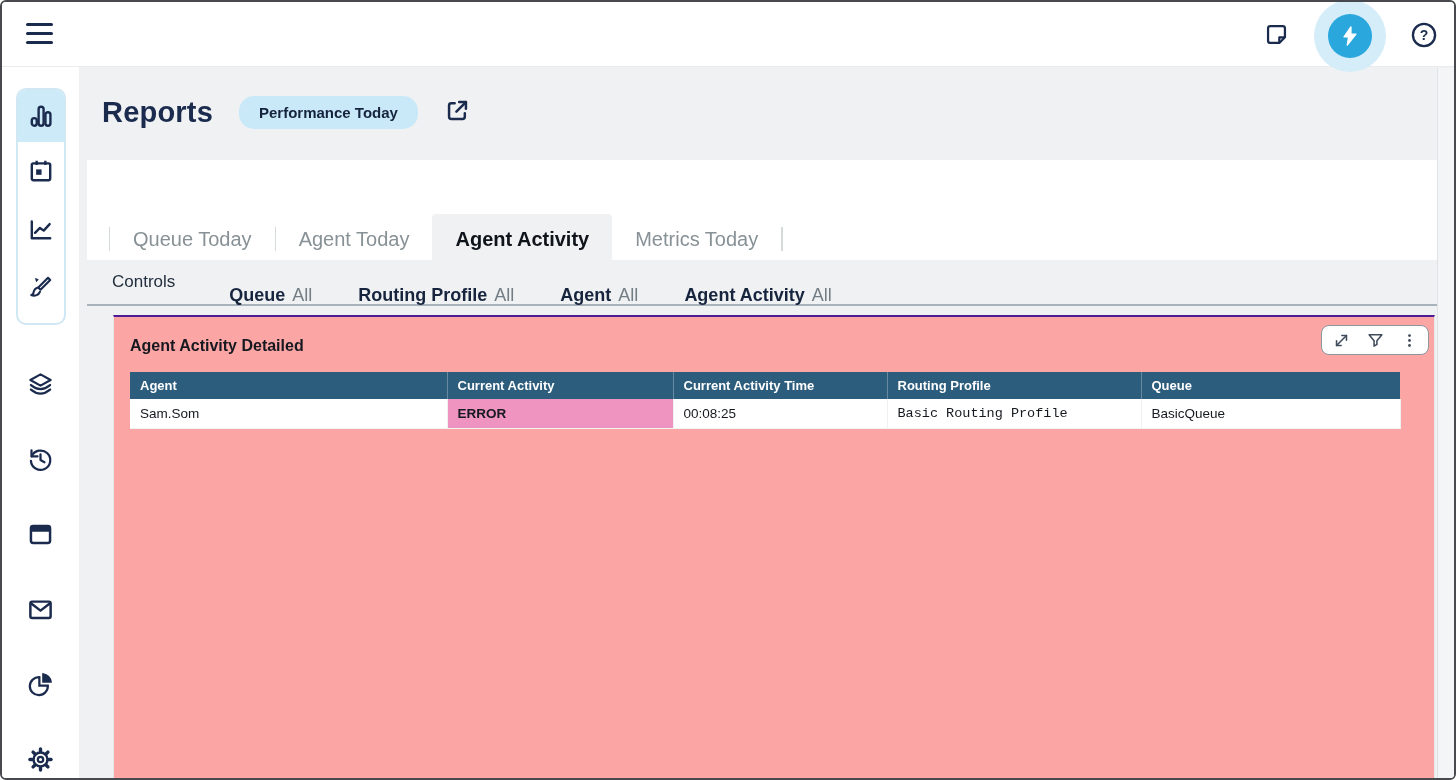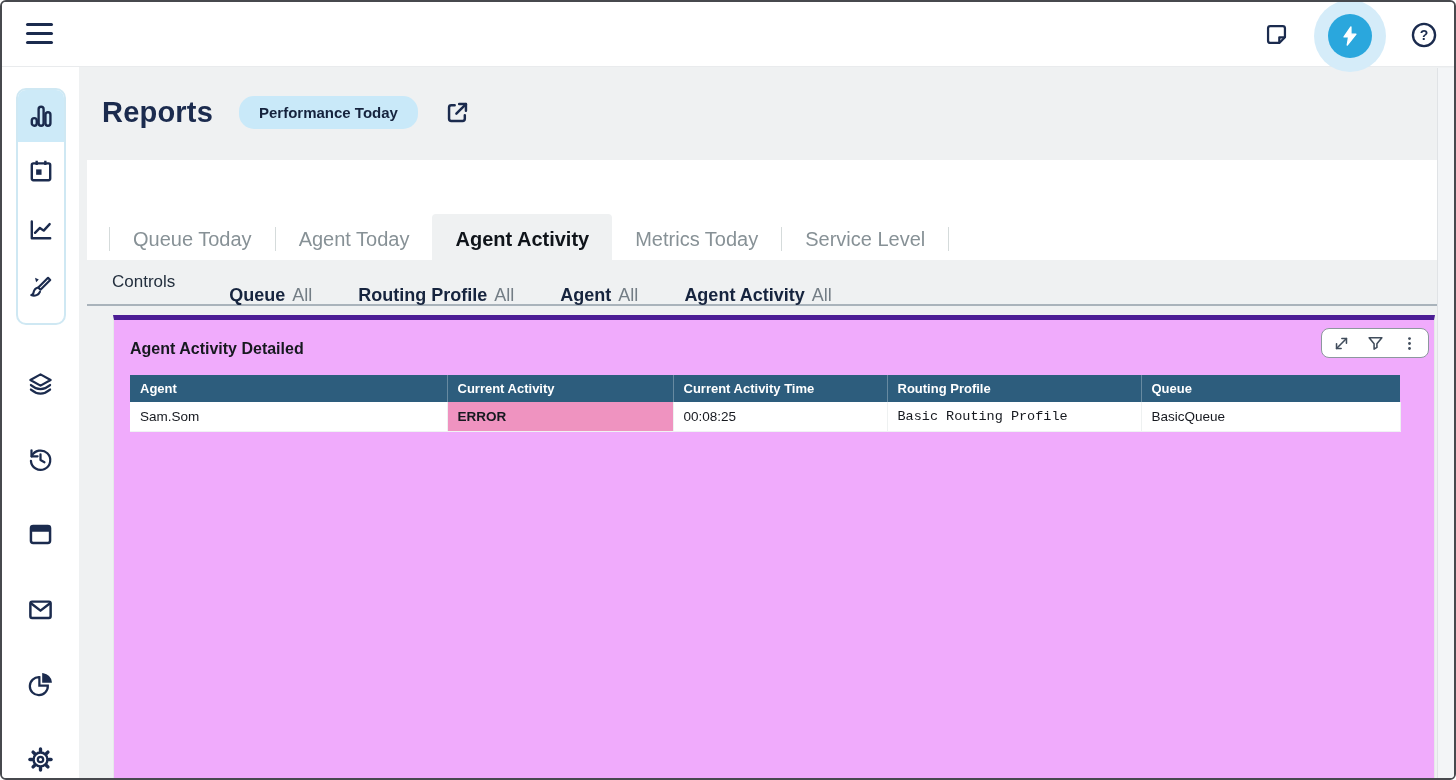--- a/index.html
+++ b/index.html
@@ -39,21 +39,21 @@
   .side-item { width:100%; height:52px; display:flex; align-items:center; justify-content:center; cursor:pointer; }
   .side-item.selected { background:#cdeaf8; border-radius:8px 8px 0 0; }
   .side-group .side-item { height:58px; }
   .side-group .side-item.selected { height:52px; }
   .side-below { position:absolute; left:0; top:280px; width:77px; display:flex; flex-direction:column; align-items:center; }
   .side-below .side-item { width:77px; height:75px; }
 
   
   .content { position:absolute; left:77px; top:66px; right:0; bottom:0; background:#eff1f2; }
 
-  .page-head { position:absolute; left:23px; top:28px; display:flex; align-items:center; gap:26px; }
+  .page-head { position:absolute; left:23px; top:28px; display:flex; gap:26px; }
   .page-title { font-size:29px; font-weight:bold; color:#1b2b4e; letter-spacing:.2px; }
   .badge {
     background:#c9e9f9; color:#15233d; font-size:15px; font-weight:bold;
     padding:8px 20px; border-radius:15px; cursor:pointer;
   }
 
   .tabs-band { position:absolute; left:8px; right:6px; top:92px; height:100px; background:#fff; }
   .tabs-row { position:absolute; left:22px; bottom:0; height:42px; display:flex; align-items:stretch; }
   .tab { display:flex; align-items:center; padding:0 23px; font-size:20px; color:#879196; cursor:pointer; white-space:nowrap; }
   .tab.active { background:#eff1f2; color:#0f141a; font-weight:bold; border-radius:4px 4px 0 0; margin-top:-4px; padding-top:4px; }
@@ -65,21 +65,21 @@
     display:flex; align-items:center; padding-left:25px;
   }
   .controls-label { font-size:17px; color:#232f3e; margin-right:54px; cursor:default; }
   .control-item { font-size:18px; margin-right:46px; cursor:pointer; white-space:nowrap;margin-top:27px; }
   .control-item b { color:#16243e; font-weight:bold; }
   .control-item span.val { color:#737d85; margin-left:7px; }
 
   
   .card {
     position:absolute; left:34px; top:247px; width:1322px; bottom:0;
-    background:#f0abfc; border-left:1px solid #e6e9ea; border-right:1px solid #e6e9ea; border-top:5px solid #4c1d95;
+    background:#fca5a5; border-left:1px solid #e6e9ea; border-right:1px solid #e6e9ea; border-top:2px solid #4c1d95;
   }
   .card-title { position:absolute; left:16px; top:20px; font-size:16px; font-weight:bold; color:#16191f; }
   .card-toolbar {
     position:absolute; right:5px; top:8px; height:30px;
     background:#fff; border:1px solid #8d979e; border-radius:8px;
     display:flex; align-items:center; padding:0 10px; gap:16px;
   }
   .tool-icon { width:18px; height:18px; display:flex; align-items:center; justify-content:center; cursor:pointer; }
 
   table.grid { position:absolute; left:16px; top:55px; border-collapse:collapse; table-layout:fixed; }
@@ -236,21 +236,20 @@
 
     <div class="tabs-band">
       <div class="tabs-row">
         <div class="tab-div"></div>
         <div class="tab">Queue Today</div>
         <div class="tab-div"></div>
         <div class="tab">Agent Today</div>
         <div class="tab active">Agent Activity</div>
         <div class="tab">Metrics Today</div>
         <div class="tab-div"></div>
-        <div class="tab">Service Level</div>
         <div class="tab-div"></div>
       </div>
     </div>
 
     <div class="controls-bar">
       <div class="controls-label">Controls</div>
       <div class="control-item">
         <b>Queue</b><span class="val">All</span>
       </div>
       <div class="control-item">

